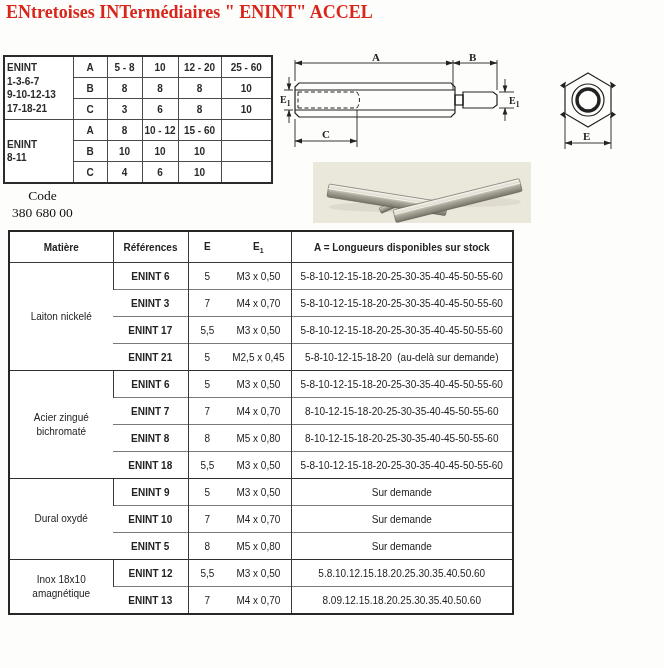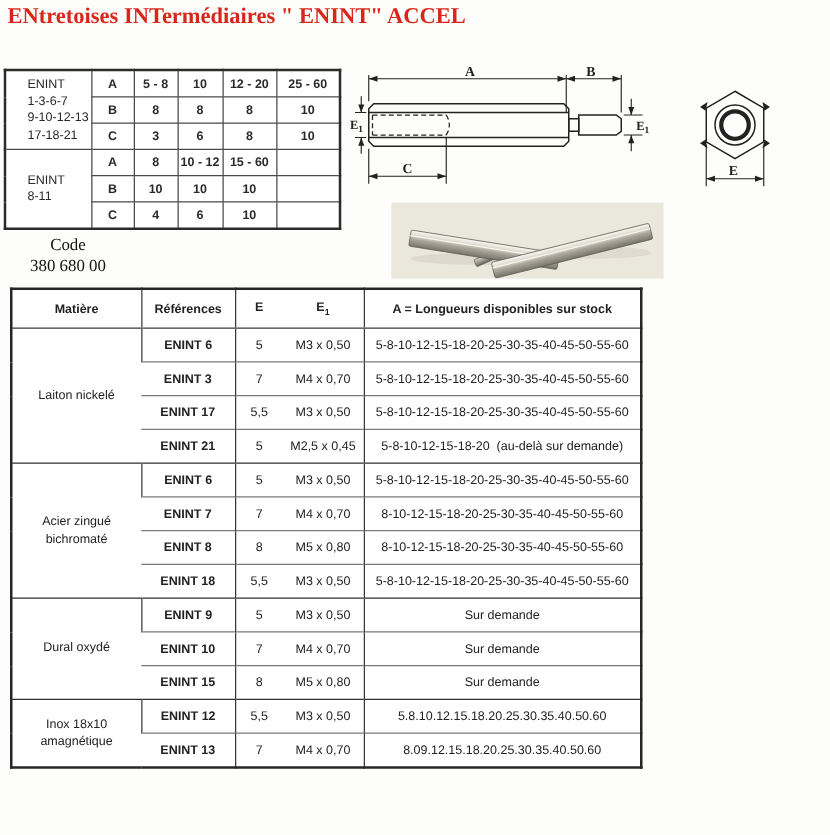--- a/index.html
+++ b/index.html
@@ -8,33 +8,33 @@
 
   
   .title{position:absolute;left:6px;top:2px;font-family:"Liberation Serif",serif;
          font-weight:bold;font-size:18px;line-height:21.5px;color:#d9261b;white-space:nowrap;}
 
   
   .spec{position:absolute;left:3px;top:55px;width:268px;border-collapse:collapse;
         table-layout:fixed;border:2px solid #2b2b2b;background:#fff;}
   .spec td{border:1px solid #4a4a4a;font-size:10px;color:#2a2a2a;text-align:center;
            height:20px;padding:0;font-weight:bold;}
-  .spec .spec-label{text-align:left;padding-left:17px;font-size:10px;line-height:1.35;
-                    white-space:pre-line;font-weight:normal;}
+  .spec .spec-label{text-align:left;padding-left:2px;font-size:10px;line-height:1.35;
+                    white-space:pre-line;font-weight:bold;}
 
   
   .drawing{position:absolute;left:280px;top:50px;}
   .dim-label{font-family:"Liberation Serif",serif;font-weight:bold;font-size:11px;fill:#222;}
   .dim-label-small{font-family:"Liberation Serif",serif;font-weight:bold;font-size:10px;fill:#222;}
 
   
   .photo{position:absolute;left:313px;top:162px;width:218px;height:61px;}
 
   
-  .codes{position:absolute;left:24px;top:187px;display:flex;gap:32px;
+  .codes{position:absolute;left:12px;top:187px;display:flex;gap:32px;
          font-family:"Liberation Serif",serif;font-size:13.5px;color:#111;align-items:center;}
   .code-col{text-align:center;line-height:17px;}
 
   
   .main{position:absolute;left:8px;top:230px;width:504px;border-collapse:collapse;
         table-layout:fixed;border:2px solid #262626;background:#fff;padding-left:44px;}
   .main th{font-size:10px;font-weight:bold;color:#222;height:30px;padding:0;
            border-left:1px solid #3a3a3a;border-bottom:1px solid #3a3a3a;}
   .main td{font-size:10px;color:#222;height:26px;padding:0;text-align:center;
            border-left:1px solid #3a3a3a;}
@@ -300,21 +300,21 @@
           <td class="ref-cell">ENINT 9</td>
           <td class="ee1-cell"><span class="e-val">5</span><span class="e1-val">M3 x 0,50</span></td>
           <td class="a-cell a-center">Sur demande</td>
         </tr>
         <tr>
           <td class="ref-cell">ENINT 10</td>
           <td class="ee1-cell"><span class="e-val">7</span><span class="e1-val">M4 x 0,70</span></td>
           <td class="a-cell a-center">Sur demande</td>
         </tr>
         <tr>
-          <td class="ref-cell">ENINT 15</td>
+          <td class="ref-cell">ENINT 5</td>
           <td class="ee1-cell"><span class="e-val">8</span><span class="e1-val">M5 x 0,80</span></td>
           <td class="a-cell a-center">Sur demande</td>
         </tr>
         <tr class="group-start">
           <td class="mat-cell" rowspan="2">Inox 18x10
 amagnétique</td>
           <td class="ref-cell">ENINT 12</td>
           <td class="ee1-cell"><span class="e-val">5,5</span><span class="e1-val">M3 x 0,50</span></td>
           <td class="a-cell">5.8.10.12.15.18.20.25.30.35.40.50.60</td>
         </tr>

